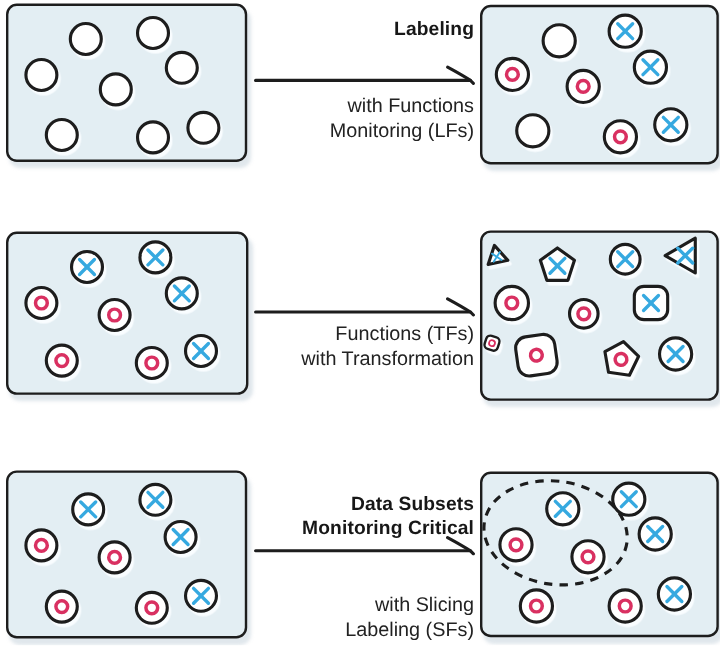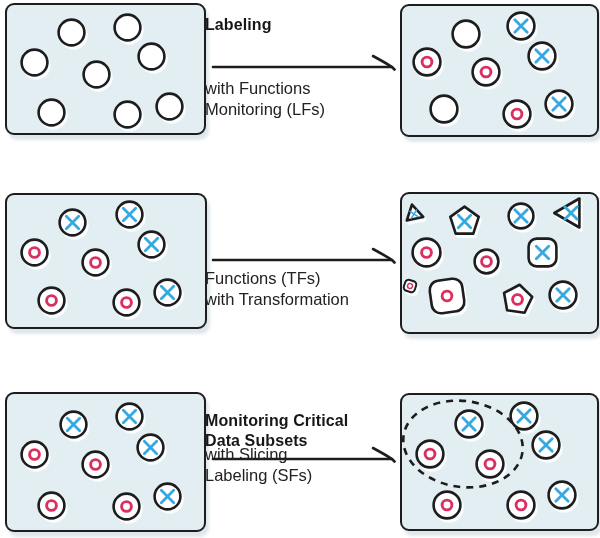--- a/index.html
+++ b/index.html
@@ -14,28 +14,28 @@
   }
   .box-r1-left {left:5px;  top:3px;  width:197px;height:128px;}
   .box-r1-right{left:400px;top:4px;  width:195px;height:129px;}
   .box-r2-left {left:5px;  top:193px;width:198px;height:132px;}
   .box-r2-right{left:400px;top:192px;width:195px;height:138px;}
   .box-r3-left {left:5px;  top:392px;width:197px;height:136px;}
   .box-r3-right{left:400px;top:393px;width:195px;height:134px;}
   .shape{position:absolute;}
   .shape svg{display:block;overflow:visible;filter:drop-shadow(2.5px 3px 0 rgba(250,253,255,0.95));}
   .slice-overlay{position:absolute;left:-3px;top:-3px;pointer-events:none;}
-  .mid{position:absolute;left:205px;width:190px;text-align:left;}
+  .mid{position:absolute;left:205px;width:190px;text-align:right;}
   .title{font-weight:bold;font-size:16px;line-height:20px;letter-spacing:0.1px;}
   .subtitle{font-size:16.5px;line-height:21px;font-weight:400;color:#222;}
   .tline{display:block;}
   .arrow-svg{position:absolute;left:211px;display:block;}
   .t-r1{top:15px;} .a-r1{top:53px;} .s-r1{top:78px;}
   .t-r2{top:228px;} .a-r2{top:246px;} .s-r2{top:268px;}
-  .t-r3{top:411px;} .a-r3{top:445px;} .s-r3{top:444px;}
+  .t-r3{top:411px;} .a-r3{top:445px;} .s-r3{top:494px;}
 </style>
 </head>
 <body>
 
 <div class="figure">
 
   <div class="box box-r1-left">
       <div class="shape" style="left: 49.5px; top: 12.5px;">
         <svg width="29" height="29" viewBox="0 0 29 29">
           <g>
@@ -411,22 +411,22 @@
         <svg width="29" height="29" viewBox="0 0 29 29">
           <g>
             <circle cx="14.5" cy="14.5" r="12.899999999999999" fill="#ffffff" stroke="#1d1d1d" stroke-width="2.6" stroke-linejoin="round"></circle>
             <line x1="8.3" y1="8.3" x2="20.7" y2="20.7" stroke="#36a9e0" stroke-width="2.8" stroke-linecap="round"></line>
             <line x1="20.7" y1="8.3" x2="8.3" y2="20.7" stroke="#36a9e0" stroke-width="2.8" stroke-linecap="round"></line>
           </g>
         </svg>
       </div>
     </div>
   <div class="mid title t-r3">
+    <span class="tline">Data Subsets</span>
     <span class="tline">Monitoring Critical</span>
-    <span class="tline">Data Subsets</span>
   </div>
   <svg class="arrow-svg a-r3" width="186" height="18" viewBox="0 0 186 18">
     <line x1="2" y1="14" x2="181" y2="14" stroke="#1d1d1d" stroke-width="2.6" stroke-linecap="round"></line>
     <path d="M162,3 Q174,9.5 181,14 l2.5,2.5" fill="none" stroke="#1d1d1d" stroke-width="2.6" stroke-linecap="round"></path>
   </svg>
   <div class="mid subtitle s-r3">
     <span class="tline">with Slicing</span>
     <span class="tline">Labeling (SFs)</span>
   </div>
   <div class="box box-r3-right">

